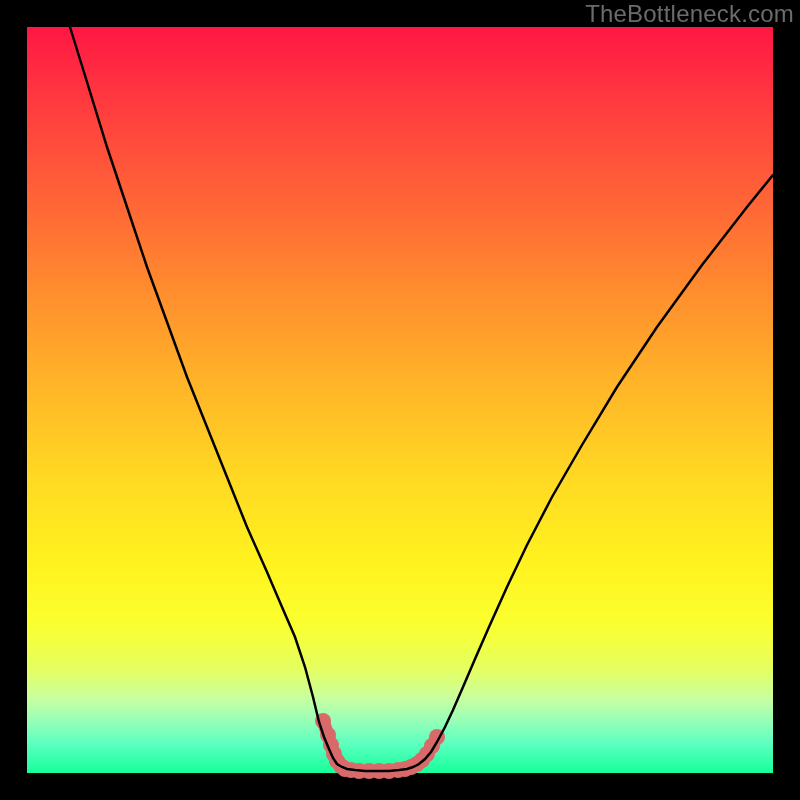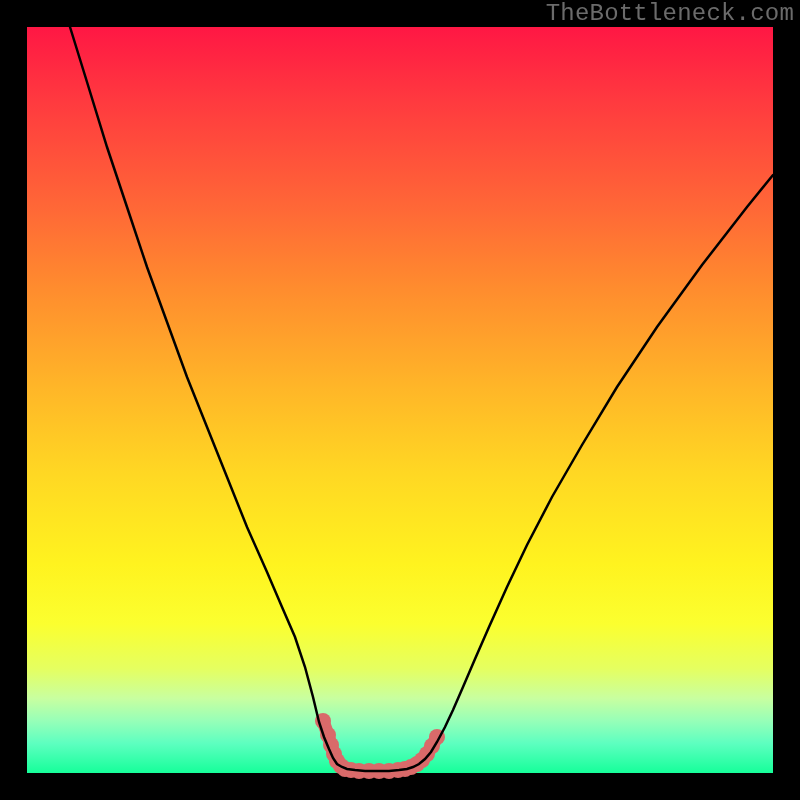--- a/index.html
+++ b/index.html
@@ -45,21 +45,20 @@
   }
   .watermark {
     position: absolute;
     top: 0px;
     right: 6px;
     color: #6b6b6b;
     font-size: 24px;
     letter-spacing: 0.2px;
     font-weight: 500;
     user-select: none;
-    font-family: Liberation Mono, monospace;
   }
   svg.curve {
     position: absolute;
     left: 0;
     top: 0;
     width: 746px;
     height: 746px;
     overflow: visible;
   }
 </style>

